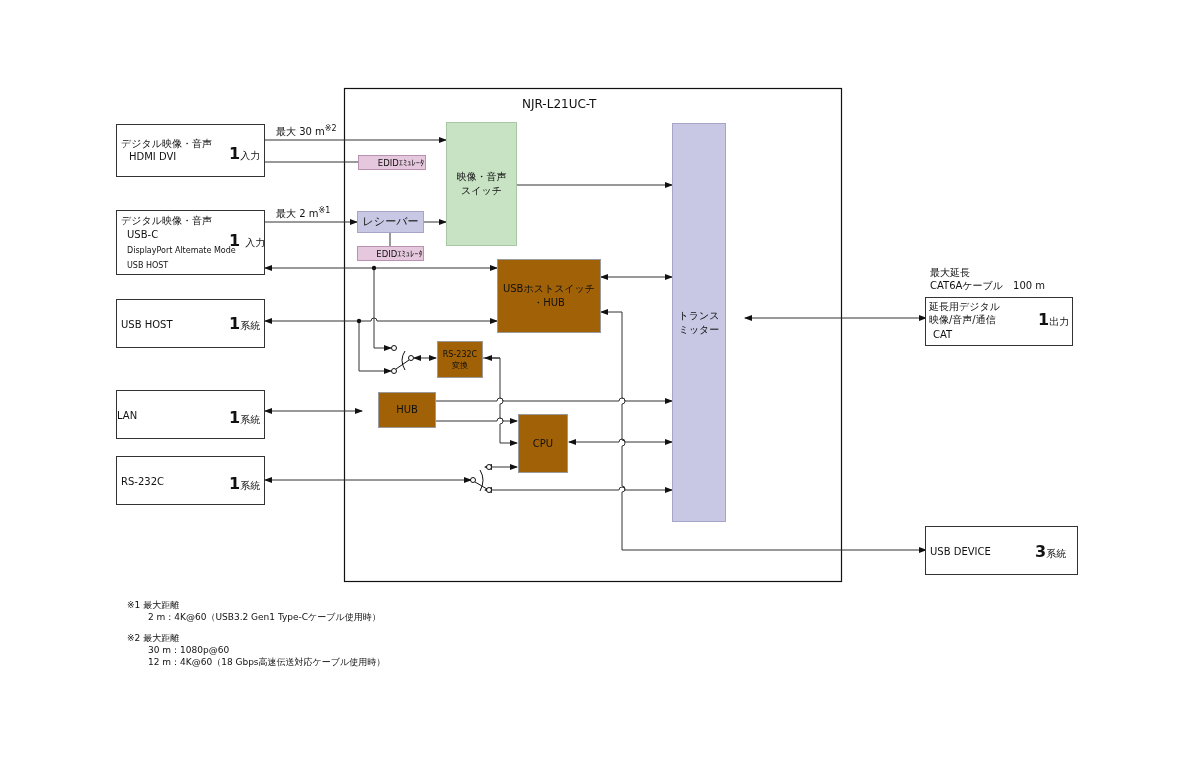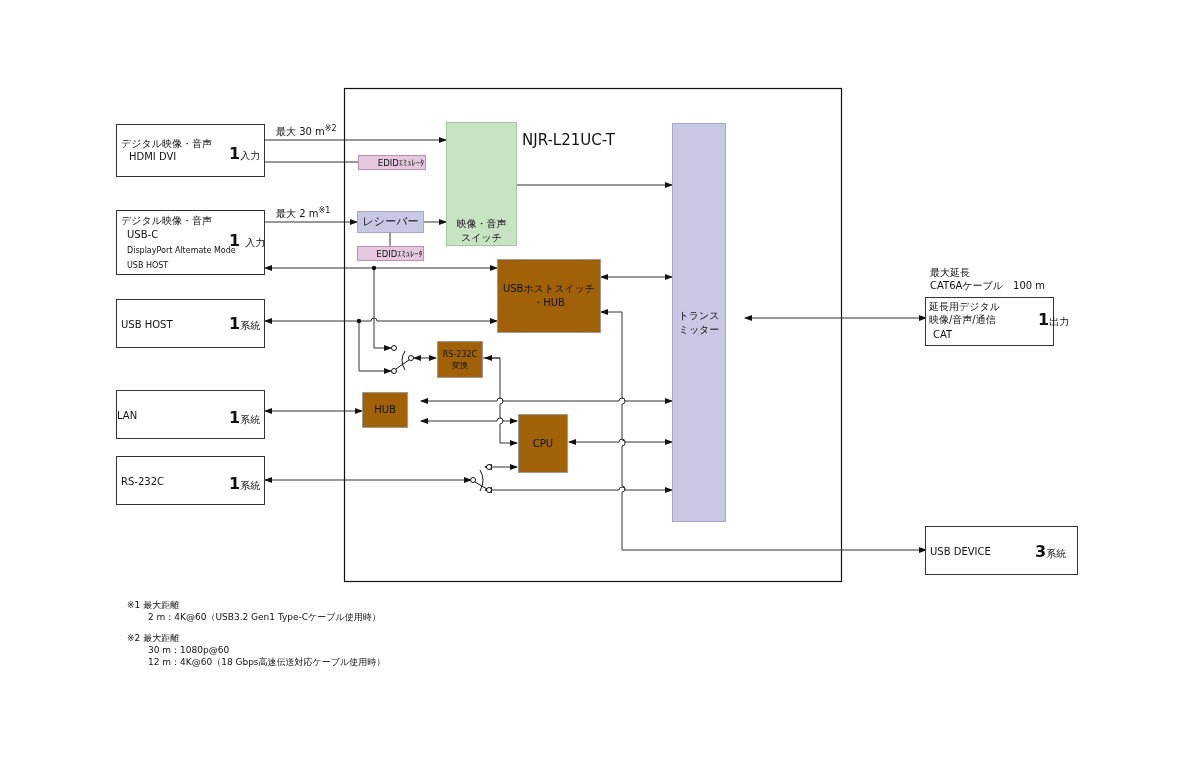--- a/index.html
+++ b/index.html
@@ -4,21 +4,21 @@
 <style>
   html, body { margin:0; padding:0; background:#ffffff; }
   body { width:1200px; height:762px; position:relative; overflow:hidden;
          font-family:"DejaVu Sans", "Liberation Sans", sans-serif; color:#111; }
   svg#wires { position:absolute; left:0; top:0; }
   .box { position:absolute; box-sizing:border-box; }
   .ext { border:1px solid #333; background:#fff; }
   .node { border:1px solid #9a9a9a; display:flex; align-items:center; justify-content:center;
           text-align:center; font-size:10px; line-height:14px; }
   .gray { background:#a16207; }
-  .green { background:#c8e3c4; border-color:#a9c6a5;justify-content:flex-end; }
+  .green { background:#c8e3c4; border-color:#a9c6a5; }
   .lav { background:#c9c8e4; border-color:#a6a5c9; }
   .pink { background:#e6c8de; border-color:#b892ae; font-size:8.5px;padding-left:18px; }
   .t { position:absolute; white-space:nowrap; font-size:10px; line-height:13px; }
   .small { font-size:8px; }
   .num { position:absolute; white-space:nowrap; }
   .num b { font-size:16px; font-weight:bold; }
   .num span { font-size:10px; }
   .foot { position:absolute; font-size:9px; line-height:11px; white-space:nowrap; }
 </style>
 </head>
@@ -100,21 +100,21 @@
     <circle cx="489" cy="490" r="2.5"></circle>
   </g>
   <g stroke="#111" stroke-width="1" fill="none">
     <line x1="396" y1="369" x2="409" y2="360"></line>
     <path d="M405,351 Q399,360 405,370"></path>
     <line x1="475" y1="482" x2="487" y2="489"></line>
     <path d="M480,470 Q486,480 480,491"></path>
   </g>
 </svg>
 
-<div class="t" style="left:522px;top:95px;font-size:15px;line-height:18px;margin-top:36px;">NJR-L21UC-T</div>
+<div class="t" style="left:522px;top:95px;font-size:12px;line-height:18px;">NJR-L21UC-T</div>
 
 <div class="box ext" style="left:116px;top:124px;width:149px;height:53px;">
   <div class="t" style="left:4px;top:12px;">デジタル映像・音声</div>
   <div class="t" style="left:12px;top:25px;">HDMI  DVI</div>
   <div class="num" style="left:112px;top:19px;"><b>1</b><span>入力</span></div>
 </div>
 <div class="t" style="left:276px;top:122px;"><span>最大 30 m</span><sup class="small">※2</sup></div>
 
 <div class="box ext" style="left:116px;top:210px;width:149px;height:65px;">
   <div class="t" style="left:4px;top:3px;">デジタル映像・音声</div>
@@ -152,31 +152,31 @@
 <div class="box node gray" style="left:497px;top:259px;width:104px;height:74px;flex-direction:column;">
   <div>USBホストスイッチ</div>
   <div>・HUB</div>
 </div>
 
 <div class="box node gray" style="left:437px;top:341px;width:46px;height:37px;flex-direction:column;font-size:8px;line-height:11px;">
   <div>RS-232C</div>
   <div>変換</div>
 </div>
 
-<div class="box node gray" style="left:362px;top:392px;width:46px;height:36px;">HUB</div>
+<div class="box node gray" style="left:378px;top:392px;width:58px;height:36px;">HUB</div>
 <div class="box node gray" style="left:518px;top:414px;width:50px;height:59px;">CPU</div>
 
 <div class="box node lav" style="left:672px;top:123px;width:54px;height:399px;flex-direction:column;">
   <div>トランス</div>
   <div>ミッター</div>
 </div>
 
 <div class="t" style="left:930px;top:266px;">最大延長</div>
 <div class="t" style="left:930px;top:279px;">CAT6Aケーブル　100 m</div>
-<div class="box ext" style="left:925px;top:297px;width:129px;height:49px;">
+<div class="box ext" style="left:925px;top:297px;width:148px;height:49px;">
   <div class="t" style="left:3px;top:2px;">延長用デジタル</div>
   <div class="t" style="left:3px;top:15px;">映像/音声/通信</div>
   <div class="t" style="left:7px;top:30px;">CAT</div>
   <div class="num" style="left:112px;top:12px;"><b>1</b><span>出力</span></div>
 </div>
 
 <div class="box ext" style="left:925px;top:526px;width:153px;height:49px;">
   <div class="t" style="left:4px;top:18px;">USB DEVICE</div>
   <div class="num" style="left:109px;top:15px;"><b>3</b><span>系統</span></div>
 </div>

